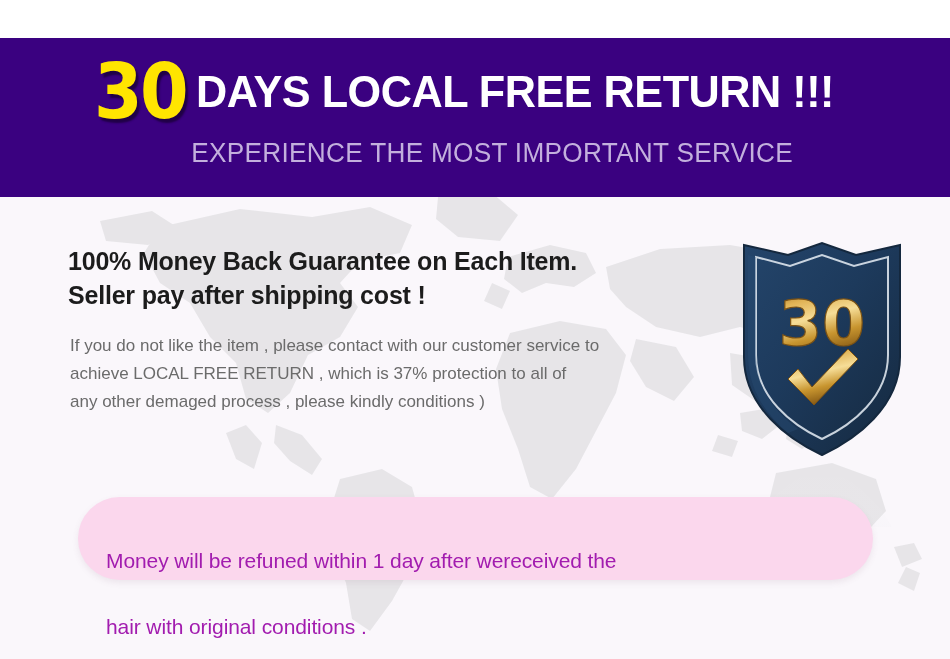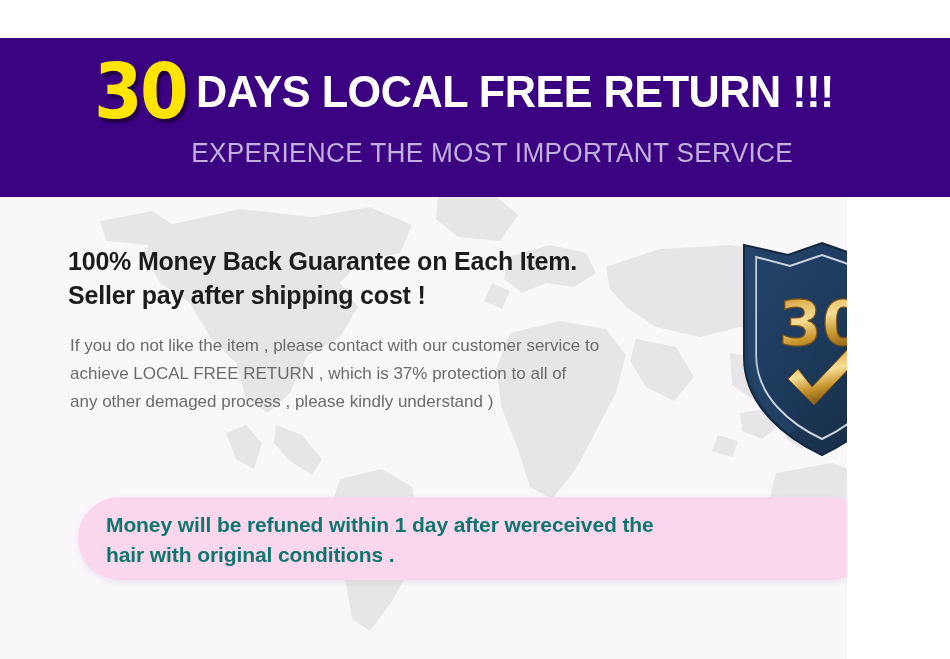--- a/index.html
+++ b/index.html
@@ -88,21 +88,21 @@
     letter-spacing: 0.3px;
     transform: scaleX(0.97);
     display: inline-block;
     white-space: nowrap;
   }
 
   
   .body-area {
     position: absolute;
     left: 0; top: 197px;
-    width: 847px; height: 462px;
+    width: 950px; height: 462px;
     background: #faf7fb;
     overflow: hidden;
   }
   .world-map {
     position: absolute;
     left: 40px; top: -10px;
     width: 900px; height: 470px;
     opacity: 0.55;
   }
 
@@ -144,26 +144,27 @@
     border-radius: 42px;
     box-shadow: 0 3px 6px rgba(120,80,110,0.10);
   }
   .callout-text {
     position: absolute;
     left: 28px; top: 13px;
     width: 760px;
   }
   .callout-line {
     font-family: "Liberation Sans", sans-serif;
-    font-weight: bold;
+    font-weight: normal;
     font-size: 21px;
     line-height: 30px;
-    color: #0f766e;
+    color: #a21caf;
     letter-spacing: -0.1px;
     white-space: nowrap;
+    margin-top: 36px;
   }
 
   
   .shield-wrap {
     position: absolute;
     left: 736px; top: 40px;
     width: 180px; height: 290px;
   }
   .shield-svg {
     position: absolute;
@@ -236,21 +237,21 @@
     </svg>
 
     <div class="lead-block">
       <div class="lead-line">100% Money Back Guarantee on Each Item.</div>
       <div class="lead-line">Seller pay after shipping cost !</div>
     </div>
 
     <div class="para-block">
       <div class="para-line">If you do not like the item , please contact with our customer service to</div>
       <div class="para-line">achieve LOCAL FREE RETURN , which is 37%  protection to all of</div>
-      <div class="para-line">any other demaged process , please kindly understand )</div>
+      <div class="para-line">any other demaged process , please kindly conditions )</div>
     </div>
 
     <div class="shield-wrap">
       <svg class="shield-svg" width="180" height="290" viewBox="0 0 180 290" aria-hidden="true">
         <defs>
           <linearGradient id="shieldGrad" x1="0" y1="0" x2="1" y2="1">
             <stop offset="0%" stop-color="#24456b"></stop>
             <stop offset="45%" stop-color="#1d3a5c"></stop>
             <stop offset="100%" stop-color="#15293f"></stop>
           </linearGradient>

